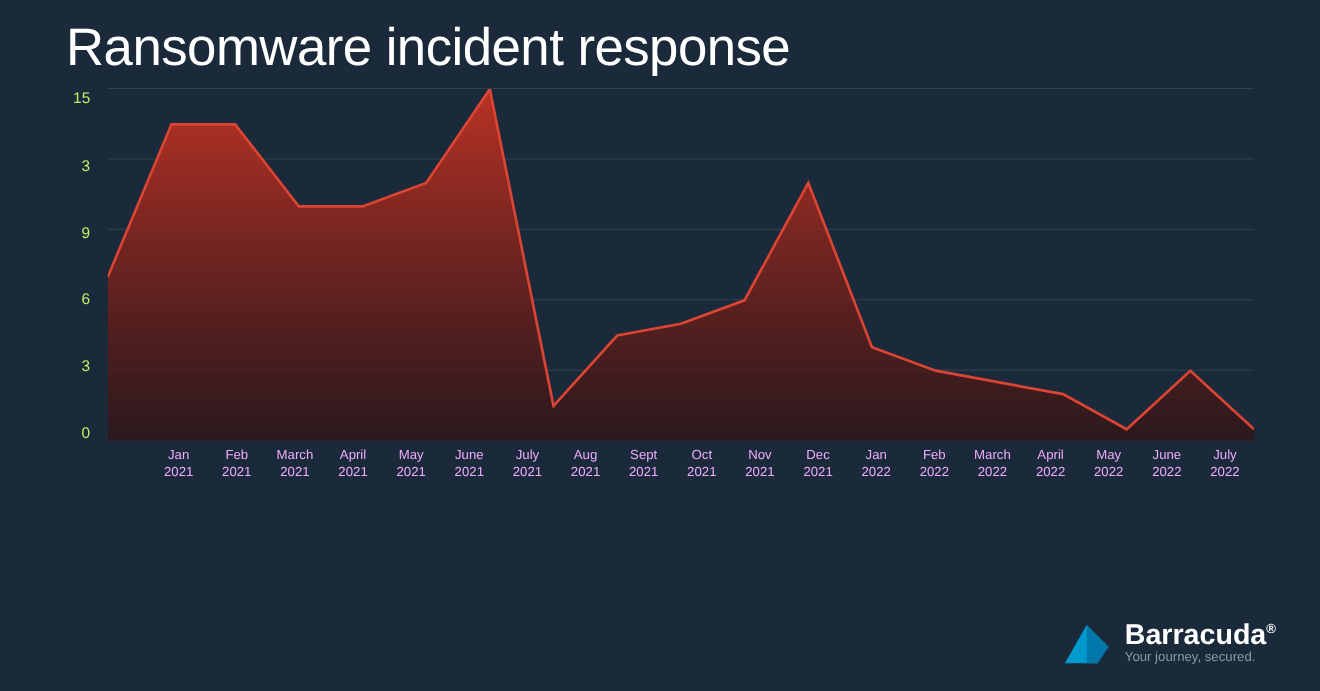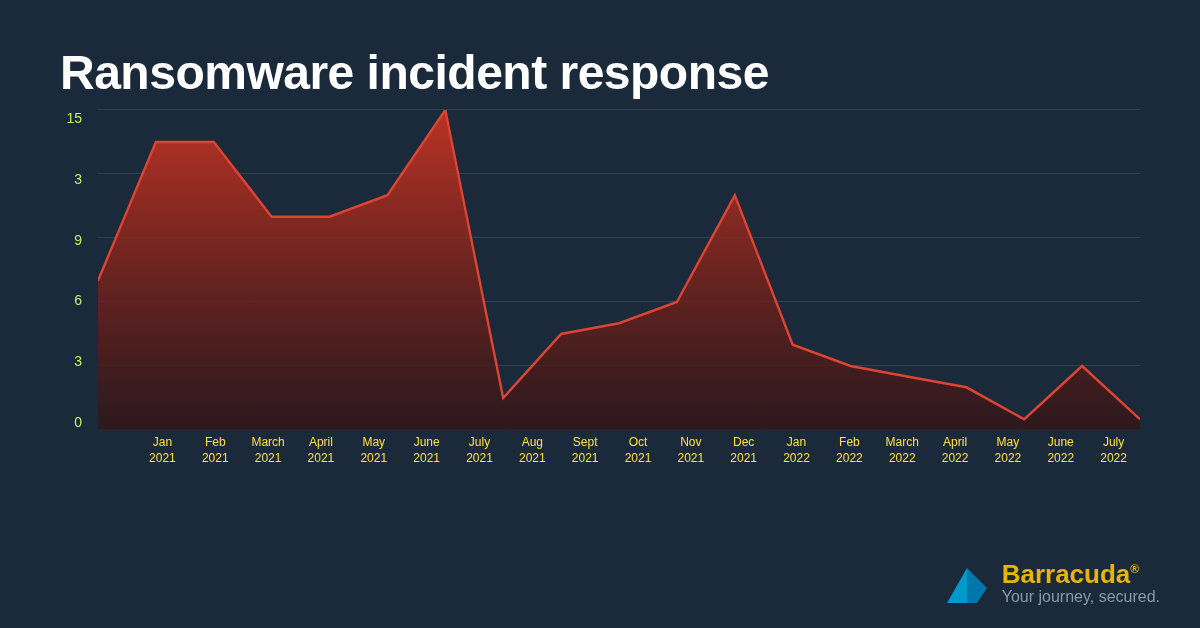--- a/index.html
+++ b/index.html
@@ -7,22 +7,22 @@
       width: 1200px;
       height: 628px;
       background-color: #1a2a3a;
       font-family: 'Arial', sans-serif;
       overflow: hidden;
       position: relative;
     }
     .main-title {
       color: #ffffff;
       font-size: 48px;
-      font-weight: 700;
-      padding: 45px 60px 10px 60px;
+      font-weight: 400;
+      padding: 16px 60px 10px 60px;
       letter-spacing: -0.5px;
     }
     .chart-container {
       position: relative;
       margin: 0 60px;
       height: 400px;
     }
     .y-axis-labels {
       position: absolute;
       left: 0;
@@ -69,21 +69,21 @@
     }
     .x-axis-labels {
       position: absolute;
       left: 38px;
       right: 0;
       top: 325px;
       display: flex;
       justify-content: space-between;
     }
     .x-label {
-      color: #fde047;
+      color: #f0abfc;
       font-size: 12px;
       text-align: center;
       line-height: 1.3;
       flex: 1;
     }
     .barracuda-logo {
       position: absolute;
       bottom: 20px;
       right: 40px;
       display: flex;
@@ -92,32 +92,32 @@
     }
     .barracuda-icon {
       width: 50px;
       height: 50px;
     }
     .barracuda-text-group {
       display: flex;
       flex-direction: column;
     }
     .barracuda-name {
-      color: #eab308;
+      color: #ffffff;
       font-size: 26px;
       font-weight: 700;
       line-height: 1.1;
     }
     .barracuda-name sup {
       font-size: 12px;
       vertical-align: super;
     }
     .barracuda-tagline {
       color: #8899aa;
-      font-size: 16px;
+      font-size: 12px;
     }
   </style>
 </head>
 <body>
 
 <div class="main-title">Ransomware incident response</div>
 
 <div class="chart-container">
 
   <div class="y-axis-labels">

